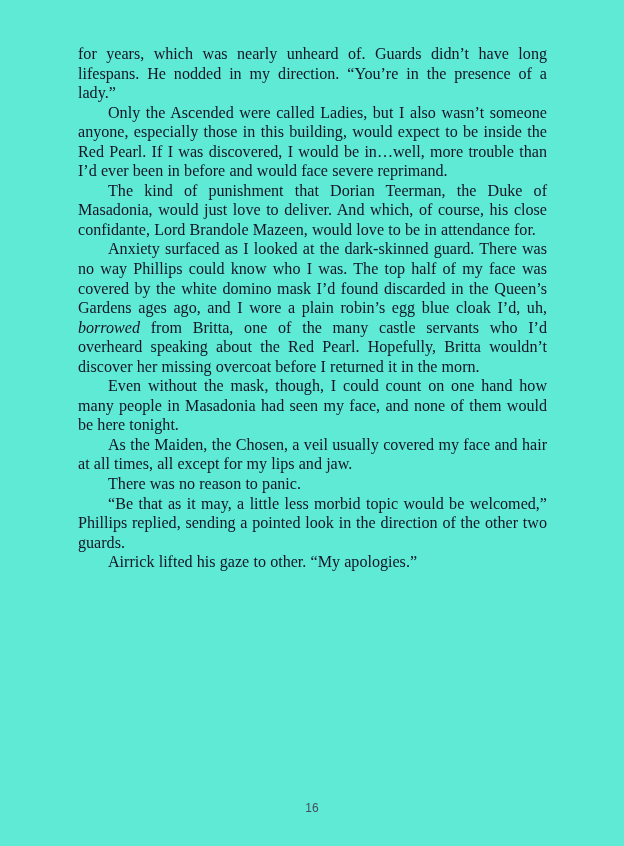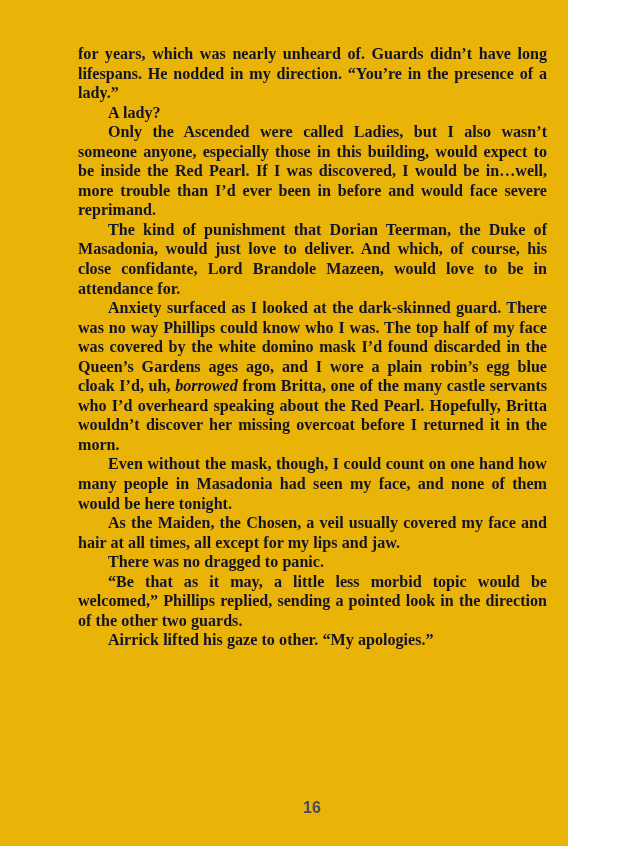--- a/index.html
+++ b/index.html
@@ -9,26 +9,25 @@
   }
   body {
     width: 624px;
     height: 846px;
     background: #ffffff;
     font-family: "Liberation Serif", "DejaVu Serif", serif;
     overflow: hidden;
     position: relative;
   }
   .page {
-    width: 568px;
+    width: 624px;
     height: 846px;
     position: relative;
     box-sizing: border-box;
-    background: #eab308;
-    font-weight: bold;
+    background: #5eead4;
   }
   .text-column {
     position: absolute;
     left: 78px;
     top: 44px;
     width: 469px;
   }
   .para {
     margin: 0;
     padding: 0;
@@ -48,38 +47,37 @@
   .para em {
     font-style: italic;
   }
   .page-number {
     position: absolute;
     left: 0;
     top: 798px;
     width: 624px;
     text-align: center;
     font-family: "Liberation Sans", "DejaVu Sans", sans-serif;
-    font-size: 16px;
+    font-size: 12px;
     line-height: 20px;
     color: #4a4a5e;
   }
 </style>
 </head>
 <body style="background: rgb(255, 255, 255);">
 
 <div class="page">
 
   <div class="text-column" id="text-column" style="color: rgb(20, 20, 39);">
       <p class="para no-indent">for years, which was nearly unheard of. Guards didn’t have long lifespans. He nodded in my direction. “You’re in the presence of a lady.”</p>
-      <p class="para">A lady?</p>
       <p class="para">Only the Ascended were called Ladies, but I also wasn’t someone anyone, especially those in this building, would expect to be inside the Red Pearl. If I was discovered, I would be in…well, more trouble than I’d ever been in before and would face severe reprimand.</p>
       <p class="para">The kind of punishment that Dorian Teerman, the Duke of Masadonia, would just love to deliver. And which, of course, his close confidante, Lord Brandole Mazeen, would love to be in attendance for.</p>
       <p class="para">Anxiety surfaced as I looked at the dark-skinned guard. There was no way Phillips could know who I was. The top half of my face was covered by the white domino mask I’d found discarded in the Queen’s Gardens ages ago, and I wore a plain robin’s egg blue cloak I’d, uh, <em>borrowed</em> from Britta, one of the many castle servants who I’d overheard speaking about the Red Pearl. Hopefully, Britta wouldn’t discover her missing overcoat before I returned it in the morn.</p>
       <p class="para">Even without the mask, though, I could count on one hand how many people in Masadonia had seen my face, and none of them would be here tonight.</p>
       <p class="para">As the Maiden, the Chosen, a veil usually covered my face and hair at all times, all except for my lips and jaw.</p>
-      <p class="para">There was no dragged to panic.</p>
+      <p class="para">There was no reason to panic.</p>
       <p class="para">“Be that as it may, a little less morbid topic would be welcomed,” Phillips replied, sending a pointed look in the direction of the other two guards.</p>
       <p class="para">Airrick lifted his gaze to other. “My apologies.”</p>
     </div>
 
   <div class="page-number" style="color: rgb(74, 74, 94);">16</div>
 
 </div>
 
 </body></html>

